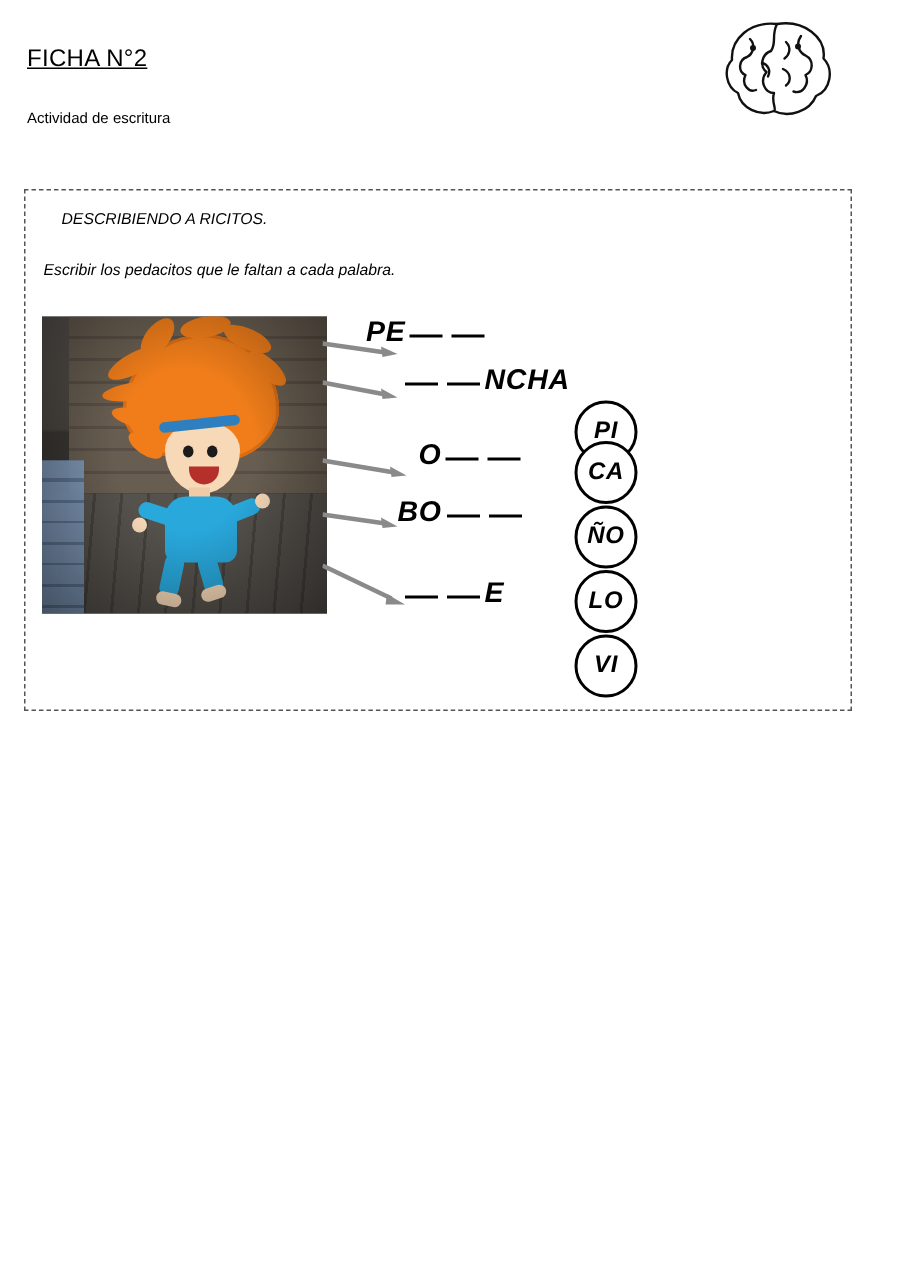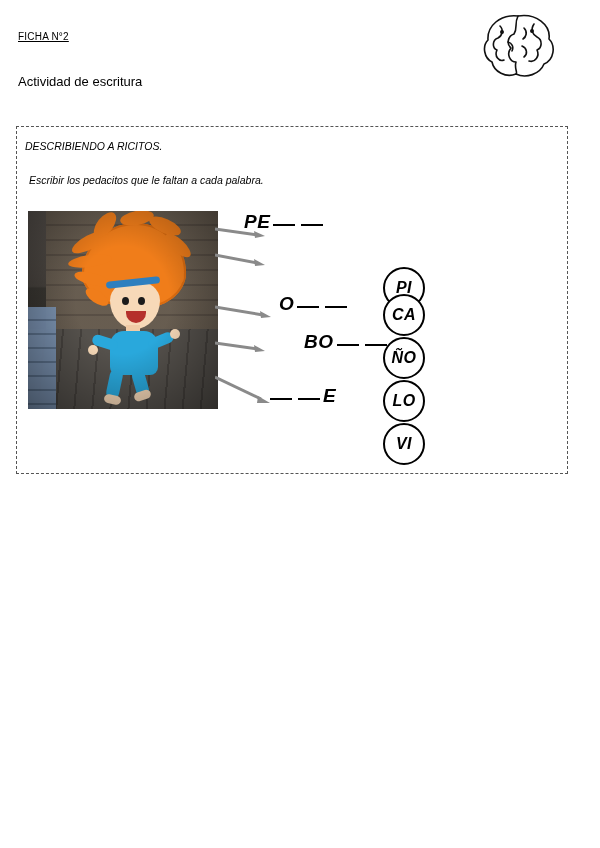--- a/index.html
+++ b/index.html
@@ -19,30 +19,30 @@
   .page {
     position: absolute;
     inset: 0;
   }
 
   
   .ficha-title {
     position: absolute;
     left: 18px;
     top: 31px;
-    font-size: 10px;
+    font-size: 16px;
     text-decoration: underline;
     letter-spacing: 0.2px;
     text-align: center;
   }
   .activity-title {
     position: absolute;
     left: 18px;
     top: 74px;
-    font-size: 13px;
+    font-size: 10px;
   }
 
   .brain-icon {
     position: absolute;
     right: 42px;
     top: 10px;
     width: 80px;
     height: 70px;
   }
 
@@ -52,21 +52,21 @@
     left: 16px;
     top: 126px;
     width: 552px;
     height: 348px;
     border: 1px dashed #555;
     box-sizing: border-box;
   }
 
   .describing-line {
     position: absolute;
-    left: 8px;
+    left: 24px;
     top: 13px;
     font-size: 10.5px;
     font-style: italic;
   }
   .instruction-line {
     position: absolute;
     left: 12px;
     top: 47px;
     font-size: 10.5px;
     font-style: italic;
@@ -372,26 +372,29 @@
       <svg width="58" height="30" viewBox="0 0 58 30">
         <path d="M0 2 L46 24" stroke="#8a8a8a" stroke-width="3" fill="none"></path>
         <path d="M55 28 L43 21 L42 28 Z" fill="#8a8a8a"></path>
       </svg>
     </div>
 
     <div class="word" style="left:227px; top:84px;">
       <span>PE</span><span class="blank"></span><span class="blank"></span>
     </div>
 
+    <div class="word" style="left:250px; top:116px;">
+      <span class="blank"></span><span class="blank"></span><span>NCHA</span>
+    </div>
 
     <div class="word" style="left:262px; top:166px;">
       <span>O</span><span class="blank"></span><span class="blank"></span>
     </div>
 
-    <div class="word" style="left:248px; top:204px;margin-left:39px;">
+    <div class="word" style="left:248px; top:204px;">
       <span>BO</span><span class="blank"></span><span class="blank"></span>
     </div>
 
     <div class="word" style="left:250px; top:258px;">
       <span class="blank"></span><span class="blank"></span><span>E</span>
     </div>
 
 
     <div class="chip" style="top:140px;">PI</div>
     <div class="chip" style="top:167px;text-align:center;">CA</div>

